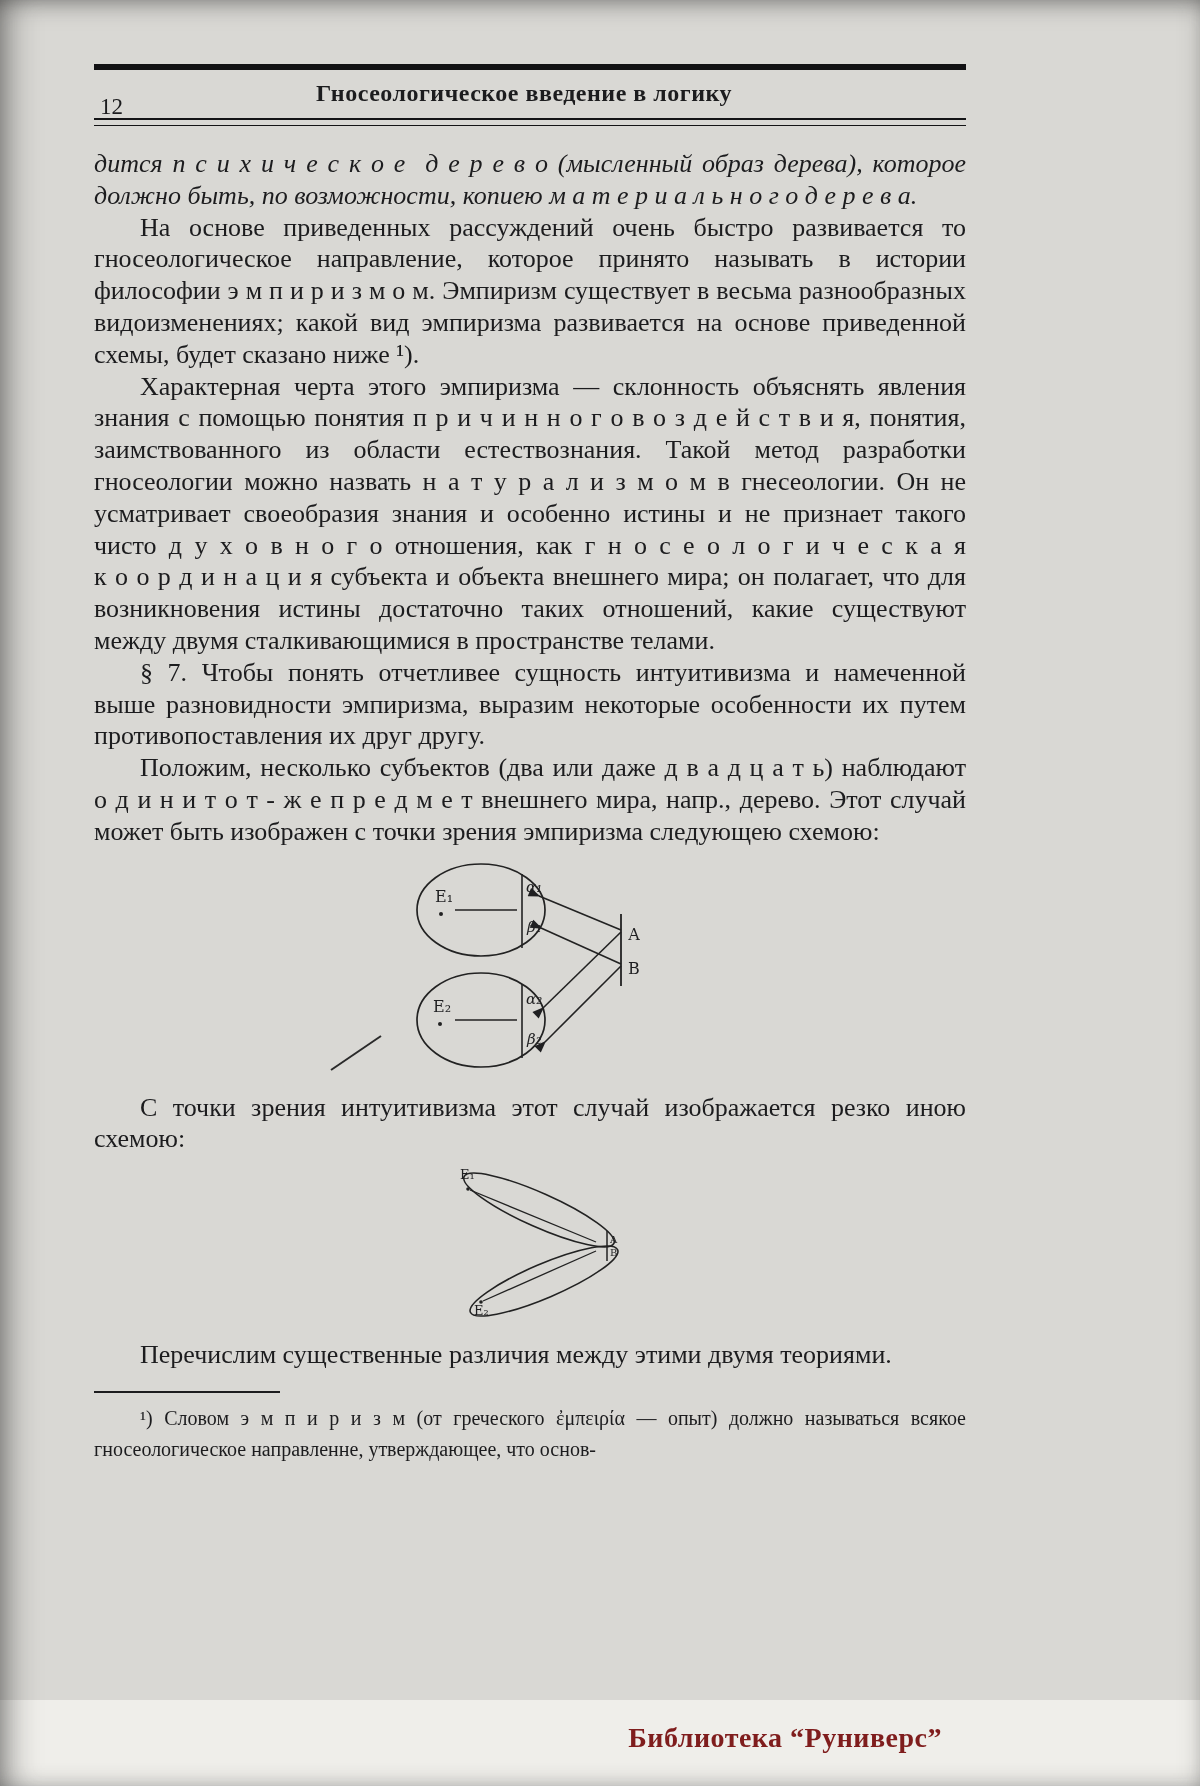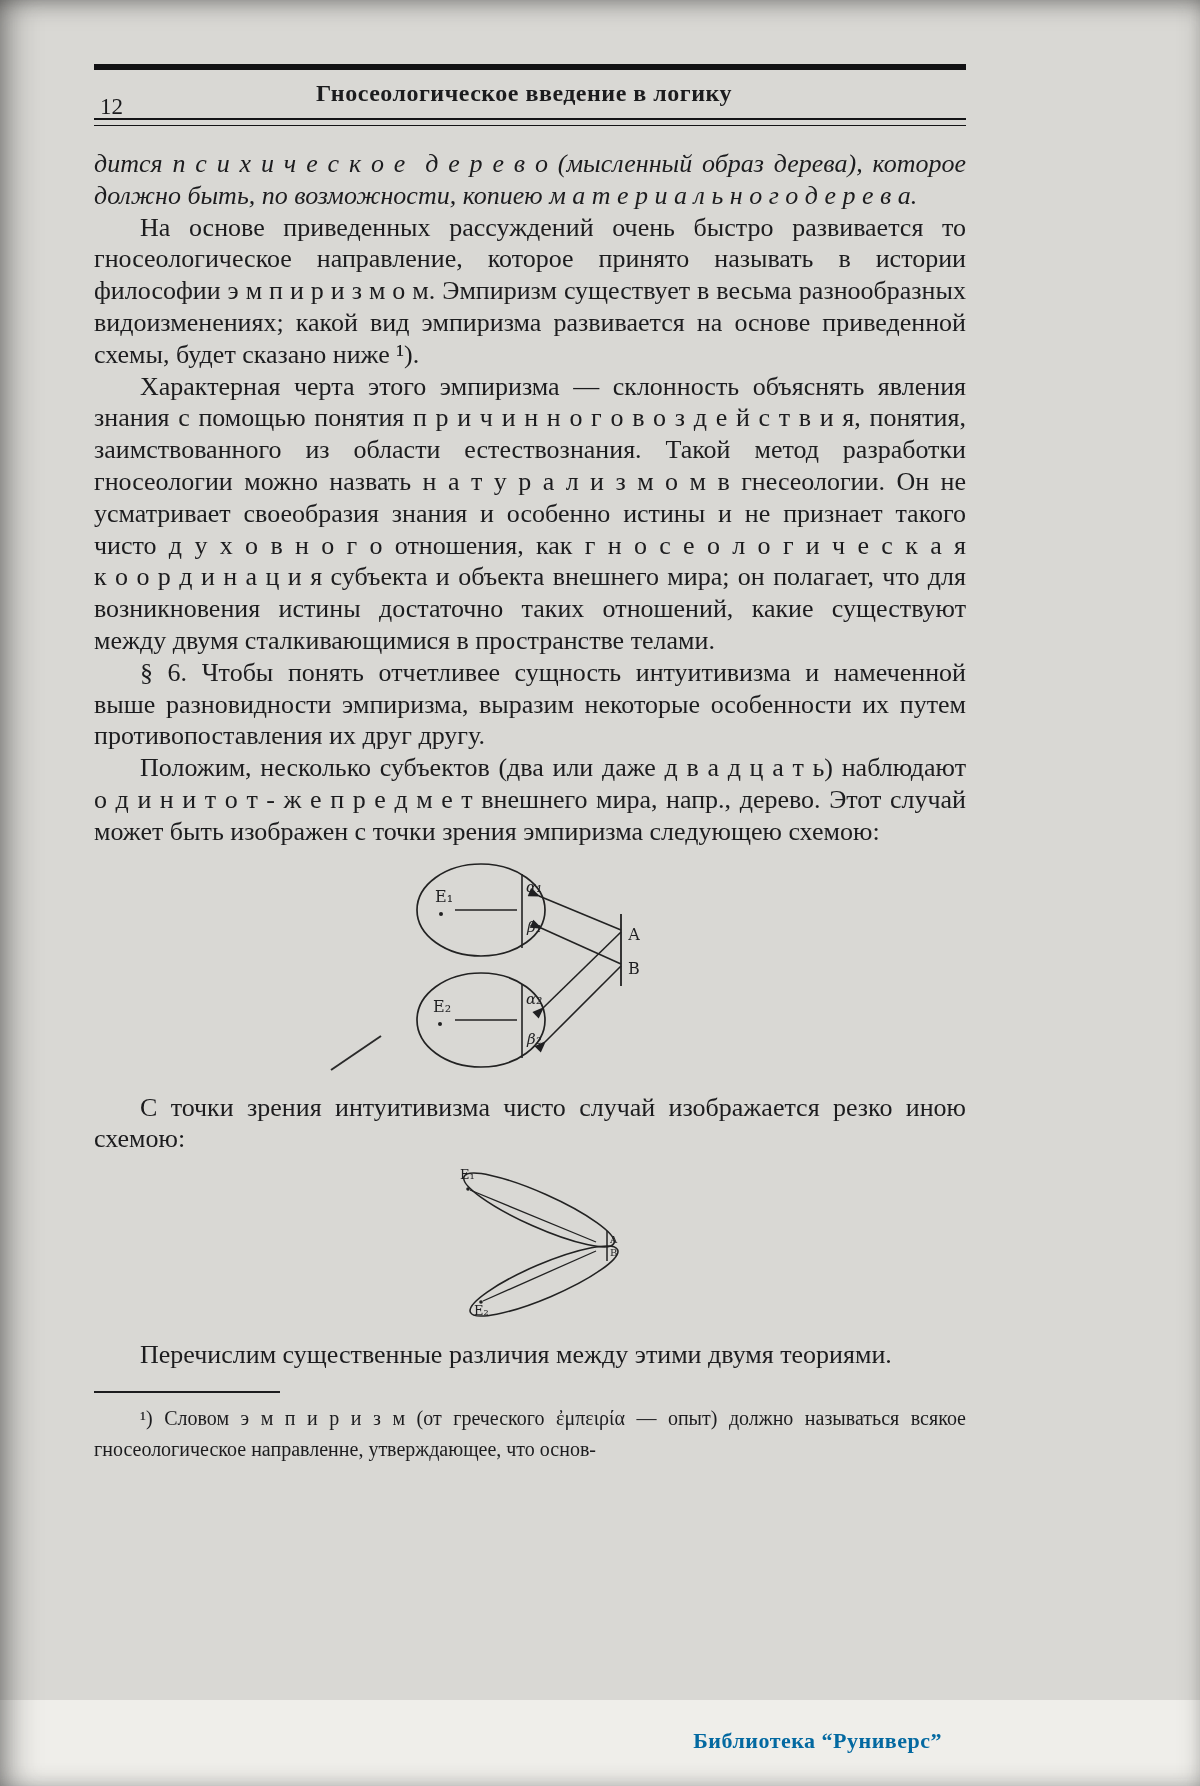--- a/index.html
+++ b/index.html
@@ -71,23 +71,23 @@
   }
   .footer-band {
     position: absolute;
     left: 0; right: 0; bottom: 0;
     height: 86px;
     background: #efeeea;
   }
   .watermark {
     position: absolute;
     right: 258px; bottom: 32px;
-    font-size: 22px;
+    font-size: 28px;
     font-weight: 700;
-    color: #0369a1;
+    color: #7f1d1d;
     letter-spacing: 0.5px;
     font-family: "Liberation Serif", serif;
   }
   .vignette {
     position: absolute; inset: 0;
     pointer-events: none;
     box-shadow:
       inset 24px 0 32px -18px rgba(35,35,35,0.55),
       inset -14px 0 26px -18px rgba(60,60,60,0.35),
       inset 0 18px 26px -18px rgba(35,35,35,0.50),
@@ -115,21 +115,21 @@
     <div class="rule-double"></div>
 
     <div class="bodytext">
 
       <p class="para noindent">дится п&nbsp;с&nbsp;и&nbsp;х&nbsp;и&nbsp;ч&nbsp;е&nbsp;с&nbsp;к&nbsp;о&nbsp;е&nbsp;&nbsp;д&nbsp;е&nbsp;р&nbsp;е&nbsp;в&nbsp;о (мысленный образ дерева), которое должно быть, по возможности, копиею м&nbsp;а&nbsp;т&nbsp;е&nbsp;р&nbsp;и&nbsp;а&nbsp;л&nbsp;ь&nbsp;н&nbsp;о&nbsp;г&nbsp;о д&nbsp;е&nbsp;р&nbsp;е&nbsp;в&nbsp;а.</p>
 
       <p class="para indent"><span>На основе приведенных рассуждений очень быстро развивается то гносеологическое направление, которое принято называть в истории </span><span class="ital">философии</span><span> э&nbsp;м&nbsp;п&nbsp;и&nbsp;р&nbsp;и&nbsp;з&nbsp;м&nbsp;о&nbsp;м.  Эмпиризм существует в весьма разнообразных видоизменениях; какой вид эмпиризма развивается на основе приведенной схемы, будет сказано ниже ¹).</span></p>
 
       <p class="para indent">Характерная черта этого эмпиризма — склонность объяснять явления знания с помощью понятия п&nbsp;р&nbsp;и&nbsp;ч&nbsp;и&nbsp;н&nbsp;н&nbsp;о&nbsp;г&nbsp;о в&nbsp;о&nbsp;з&nbsp;д&nbsp;е&nbsp;й&nbsp;с&nbsp;т&nbsp;в&nbsp;и&nbsp;я, понятия, заимствованного из области естествознания.  Такой метод разработки гносеологии можно назвать н&nbsp;а&nbsp;т&nbsp;у&nbsp;р&nbsp;а&nbsp;л&nbsp;и&nbsp;з&nbsp;м&nbsp;о&nbsp;м в гнесеологии.  Он не усматривает своеобразия знания и особенно истины и не признает такого чисто д&nbsp;у&nbsp;х&nbsp;о&nbsp;в&nbsp;н&nbsp;о&nbsp;г&nbsp;о отношения, как г&nbsp;н&nbsp;о&nbsp;с&nbsp;е&nbsp;о&nbsp;л&nbsp;о&nbsp;г&nbsp;и&nbsp;ч&nbsp;е&nbsp;с&nbsp;к&nbsp;а&nbsp;я к&nbsp;о&nbsp;о&nbsp;р&nbsp;д&nbsp;и&nbsp;н&nbsp;а&nbsp;ц&nbsp;и&nbsp;я субъекта и объекта внешнего мира; он полагает, что для возникновения истины достаточно таких отношений, какие существуют между двумя сталкивающимися в пространстве телами.</p>
 
-      <p class="para indent">§ 6.  Чтобы понять отчетливее сущность интуитивизма и намеченной выше разновидности эмпиризма, выразим некоторые особенности их путем противопоставления их друг другу.</p>
+      <p class="para indent">§ 7.  Чтобы понять отчетливее сущность интуитивизма и намеченной выше разновидности эмпиризма, выразим некоторые особенности их путем противопоставления их друг другу.</p>
 
       <p class="para indent">Положим, несколько субъектов (два или даже д&nbsp;в&nbsp;а&nbsp;д&nbsp;ц&nbsp;а&nbsp;т&nbsp;ь) наблюдают о&nbsp;д&nbsp;и&nbsp;н и т&nbsp;о&nbsp;т&nbsp;-&nbsp;ж&nbsp;е п&nbsp;р&nbsp;е&nbsp;д&nbsp;м&nbsp;е&nbsp;т внешнего мира, напр., дерево.  Этот случай может быть изображен с точки зрения эмпиризма следующею схемою:</p>
 
       <div class="diagram1-wrap">
         <svg width="360" height="226" viewBox="0 0 360 226">
           <defs>
             <marker id="arr" markerWidth="9" markerHeight="8" refX="1.5" refY="3" orient="auto">
               <path d="M8,0.2 L0.5,3 L8,5.8 z" fill="#1f1f21"></path>
             </marker>
           </defs>
@@ -156,21 +156,21 @@
 
           <line x1="292" y1="72" x2="210" y2="38" stroke="#222" stroke-width="1.6" marker-end="url(#arr)"></line>
           <line x1="292" y1="74" x2="214" y2="150" stroke="#222" stroke-width="1.6" marker-end="url(#arr)"></line>
           <line x1="292" y1="106" x2="212" y2="70" stroke="#222" stroke-width="1.6" marker-end="url(#arr)"></line>
           <line x1="292" y1="108" x2="216" y2="184" stroke="#222" stroke-width="1.6" marker-end="url(#arr)"></line>
 
           <line x1="2" y1="212" x2="52" y2="178" stroke="#2a2a2a" stroke-width="2"></line>
         </svg>
       </div>
 
-      <p class="para indent p6">С точки зрения интуитивизма чисто случай изображается резко иною схемою:</p>
+      <p class="para indent p6">С точки зрения интуитивизма этот случай изображается резко иною схемою:</p>
 
       <div class="diagram2-wrap">
         <svg width="230" height="160" viewBox="0 0 230 160">
 
           <g transform="rotate(24 95 47)">
             <ellipse cx="95" cy="47" rx="82" ry="17" fill="none" stroke="#222" stroke-width="1.6"></ellipse>
           </g>
 
           <g transform="rotate(-23 100 118)">
             <ellipse cx="100" cy="118" rx="80" ry="17" fill="none" stroke="#222" stroke-width="1.6"></ellipse>

